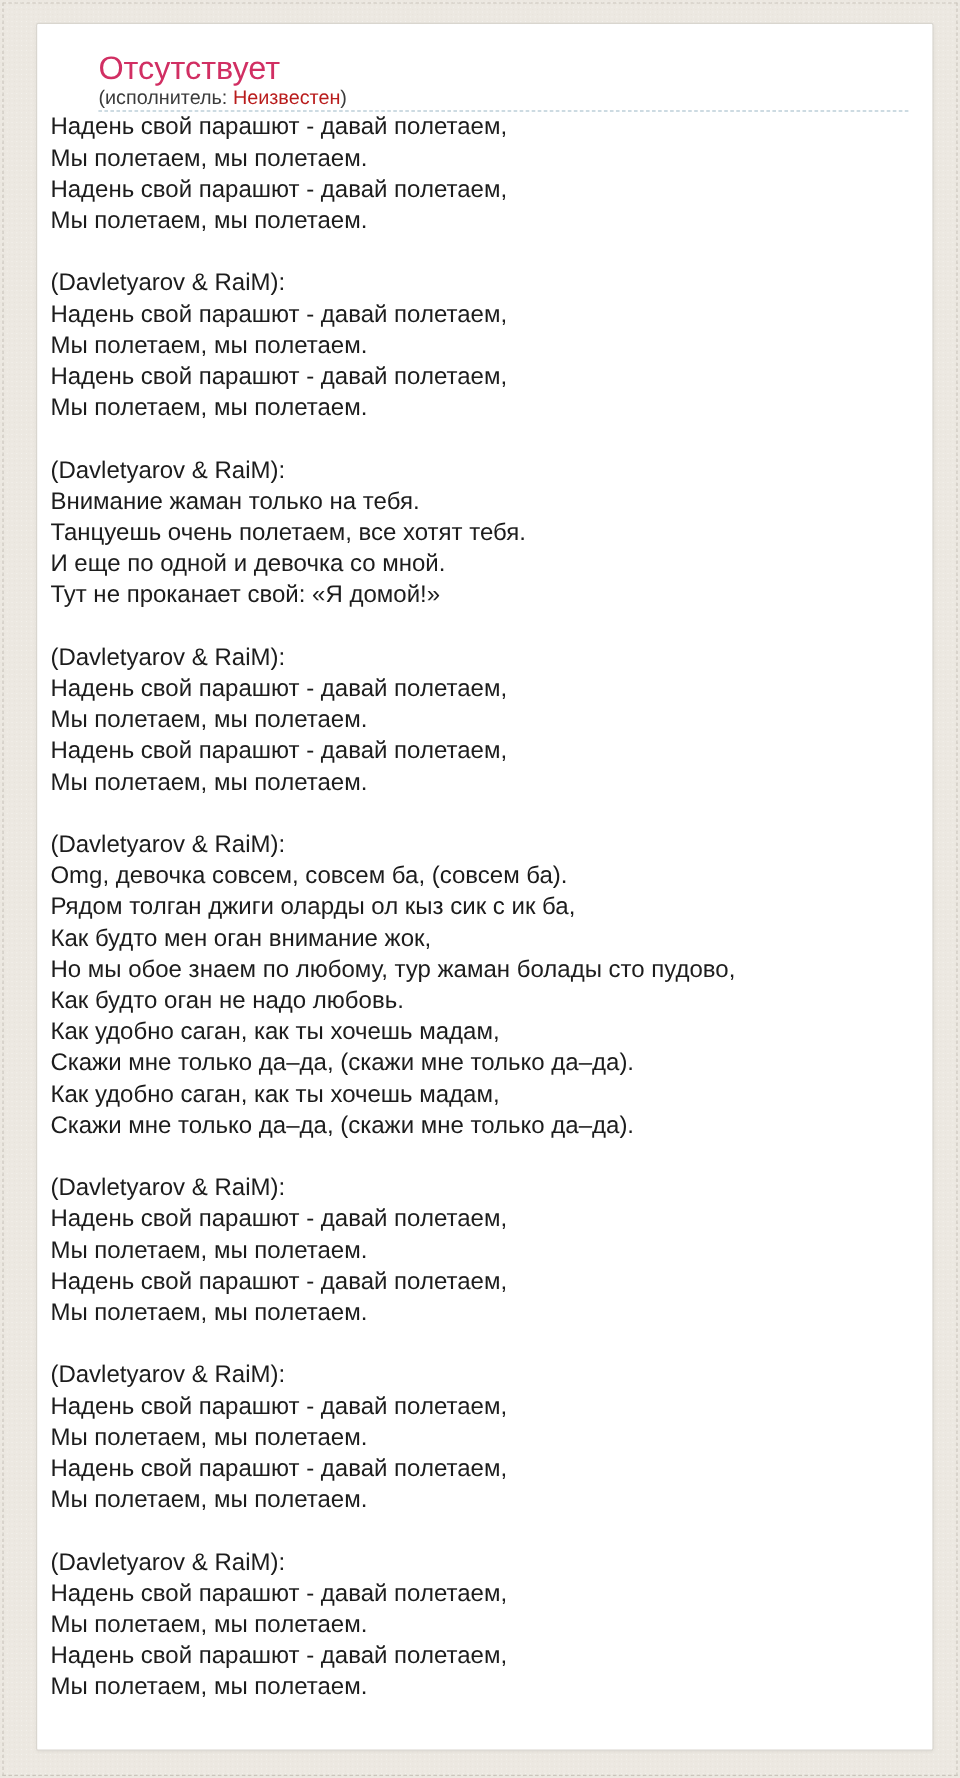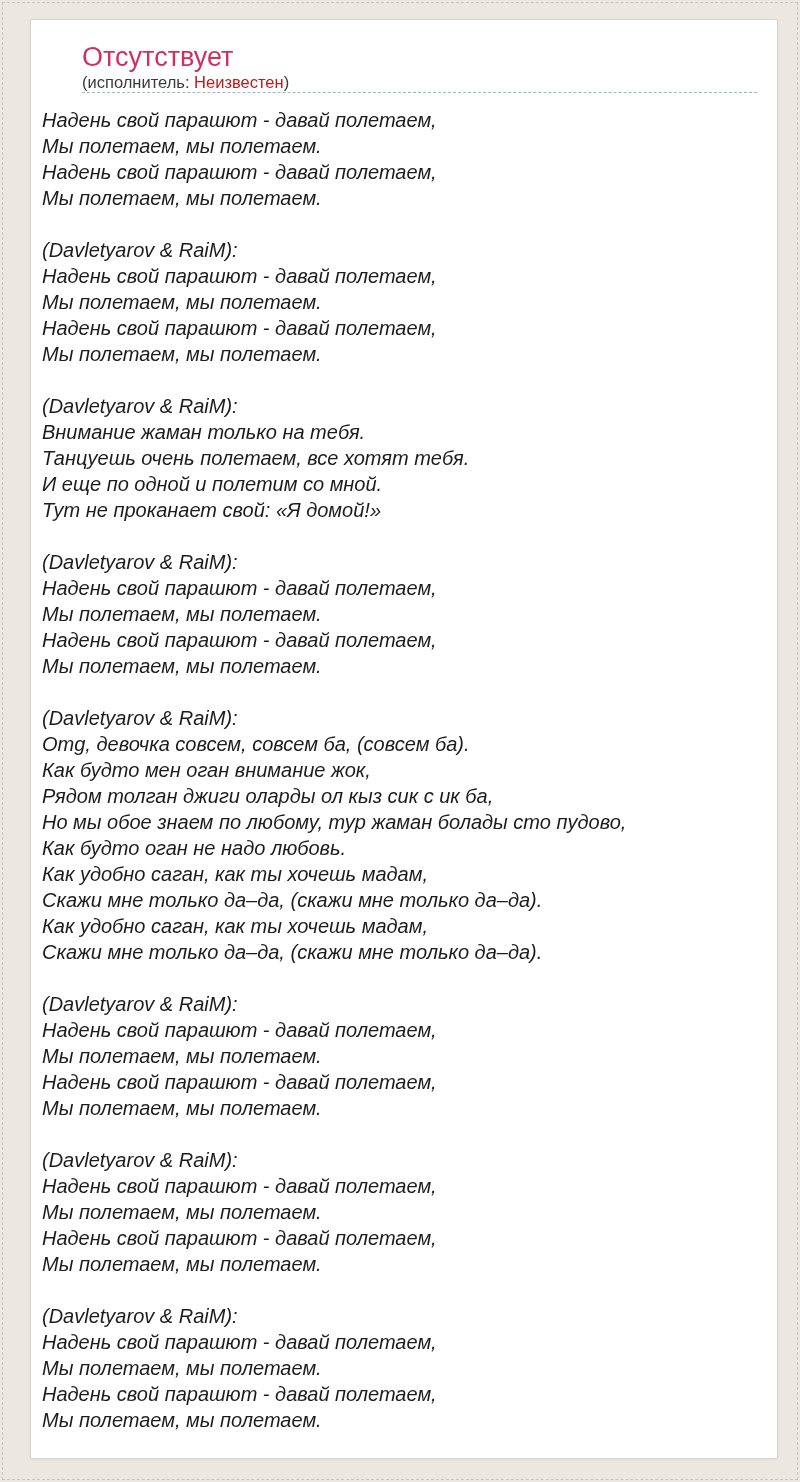--- a/index.html
+++ b/index.html
@@ -52,25 +52,23 @@
     font-size: 16.5px;
     line-height: 20px;
     color: #3b3b3b;
   }
   .artist-link {
     color: #4f9daa;
     text-decoration: none;
     cursor: pointer;
   }
   .lyrics {
-    margin-top: 14px;
     font-size: 20px;
     line-height: 26px;
     color: #1c1c1c;
-    font-style: italic;
   }
   .stanza + .stanza { margin-top: 26px; }
   .line { white-space: pre; }
 </style>
 </head>
 <body>
 
 <div class="stitch"></div>
 
 <div class="card">
@@ -90,35 +88,35 @@
         <div class="line">(Davletyarov &amp; RaiM):</div>
         <div class="line">Надень свой парашют - давай полетаем,</div>
         <div class="line">Мы полетаем, мы полетаем.</div>
         <div class="line">Надень свой парашют - давай полетаем,</div>
         <div class="line">Мы полетаем, мы полетаем.</div>
       </div>
       <div class="stanza">
         <div class="line">(Davletyarov &amp; RaiM):</div>
         <div class="line">Внимание жаман только на тебя.</div>
         <div class="line">Танцуешь очень полетаем, все хотят тебя.</div>
-        <div class="line">И еще по одной и полетим со мной.</div>
+        <div class="line">И еще по одной и девочка со мной.</div>
         <div class="line">Тут не проканает свой: «Я домой!»</div>
       </div>
       <div class="stanza">
         <div class="line">(Davletyarov &amp; RaiM):</div>
         <div class="line">Надень свой парашют - давай полетаем,</div>
         <div class="line">Мы полетаем, мы полетаем.</div>
         <div class="line">Надень свой парашют - давай полетаем,</div>
         <div class="line">Мы полетаем, мы полетаем.</div>
       </div>
       <div class="stanza">
         <div class="line">(Davletyarov &amp; RaiM):</div>
         <div class="line">Omg, девочка совсем, совсем ба, (совсем ба).</div>
+        <div class="line">Рядом толган джиги оларды ол кыз сик с ик ба,</div>
         <div class="line">Как будто мен оган внимание жок,</div>
-        <div class="line">Рядом толган джиги оларды ол кыз сик с ик ба,</div>
         <div class="line">Но мы обое знаем по любому, тур жаман болады сто пудово,</div>
         <div class="line">Как будто оган не надо любовь.</div>
         <div class="line">Как удобно саган, как ты хочешь мадам,</div>
         <div class="line">Скажи мне только да–да, (скажи мне только да–да).</div>
         <div class="line">Как удобно саган, как ты хочешь мадам,</div>
         <div class="line">Скажи мне только да–да, (скажи мне только да–да).</div>
       </div>
       <div class="stanza">
         <div class="line">(Davletyarov &amp; RaiM):</div>
         <div class="line">Надень свой парашют - давай полетаем,</div>

